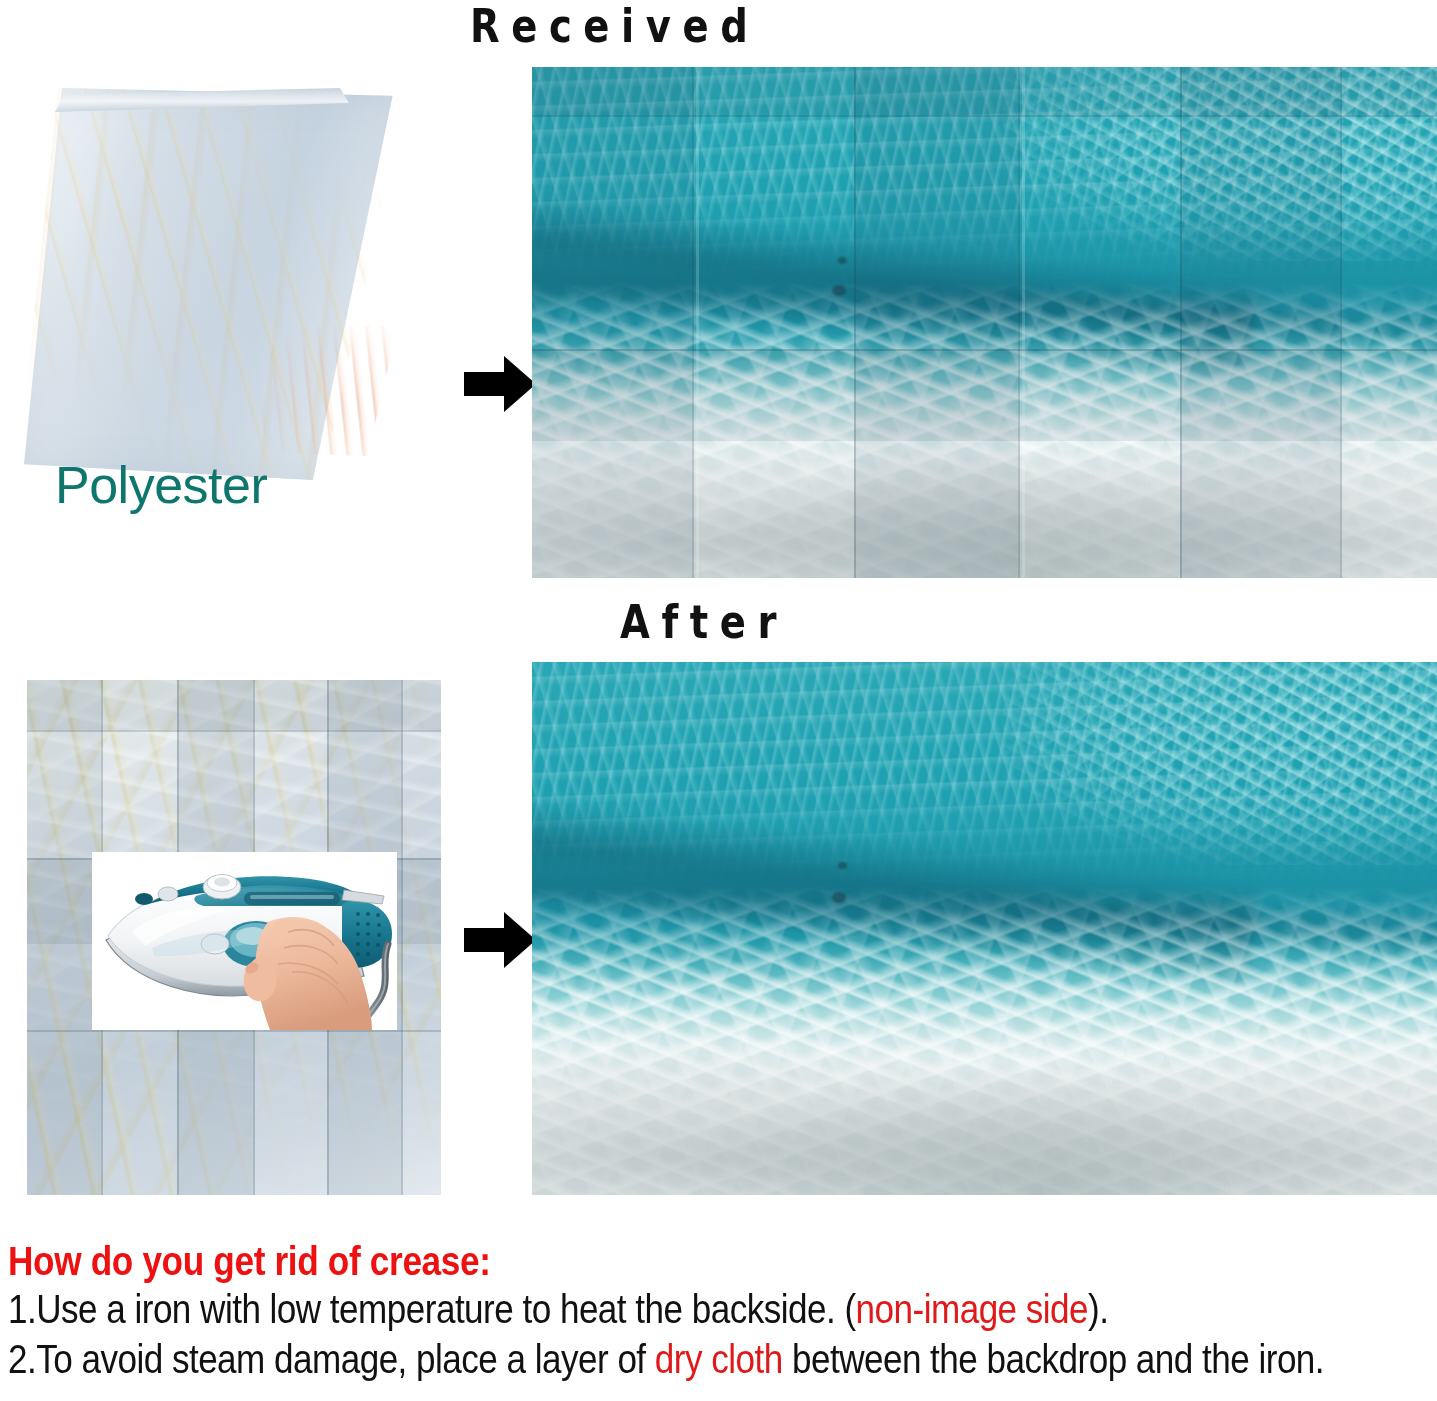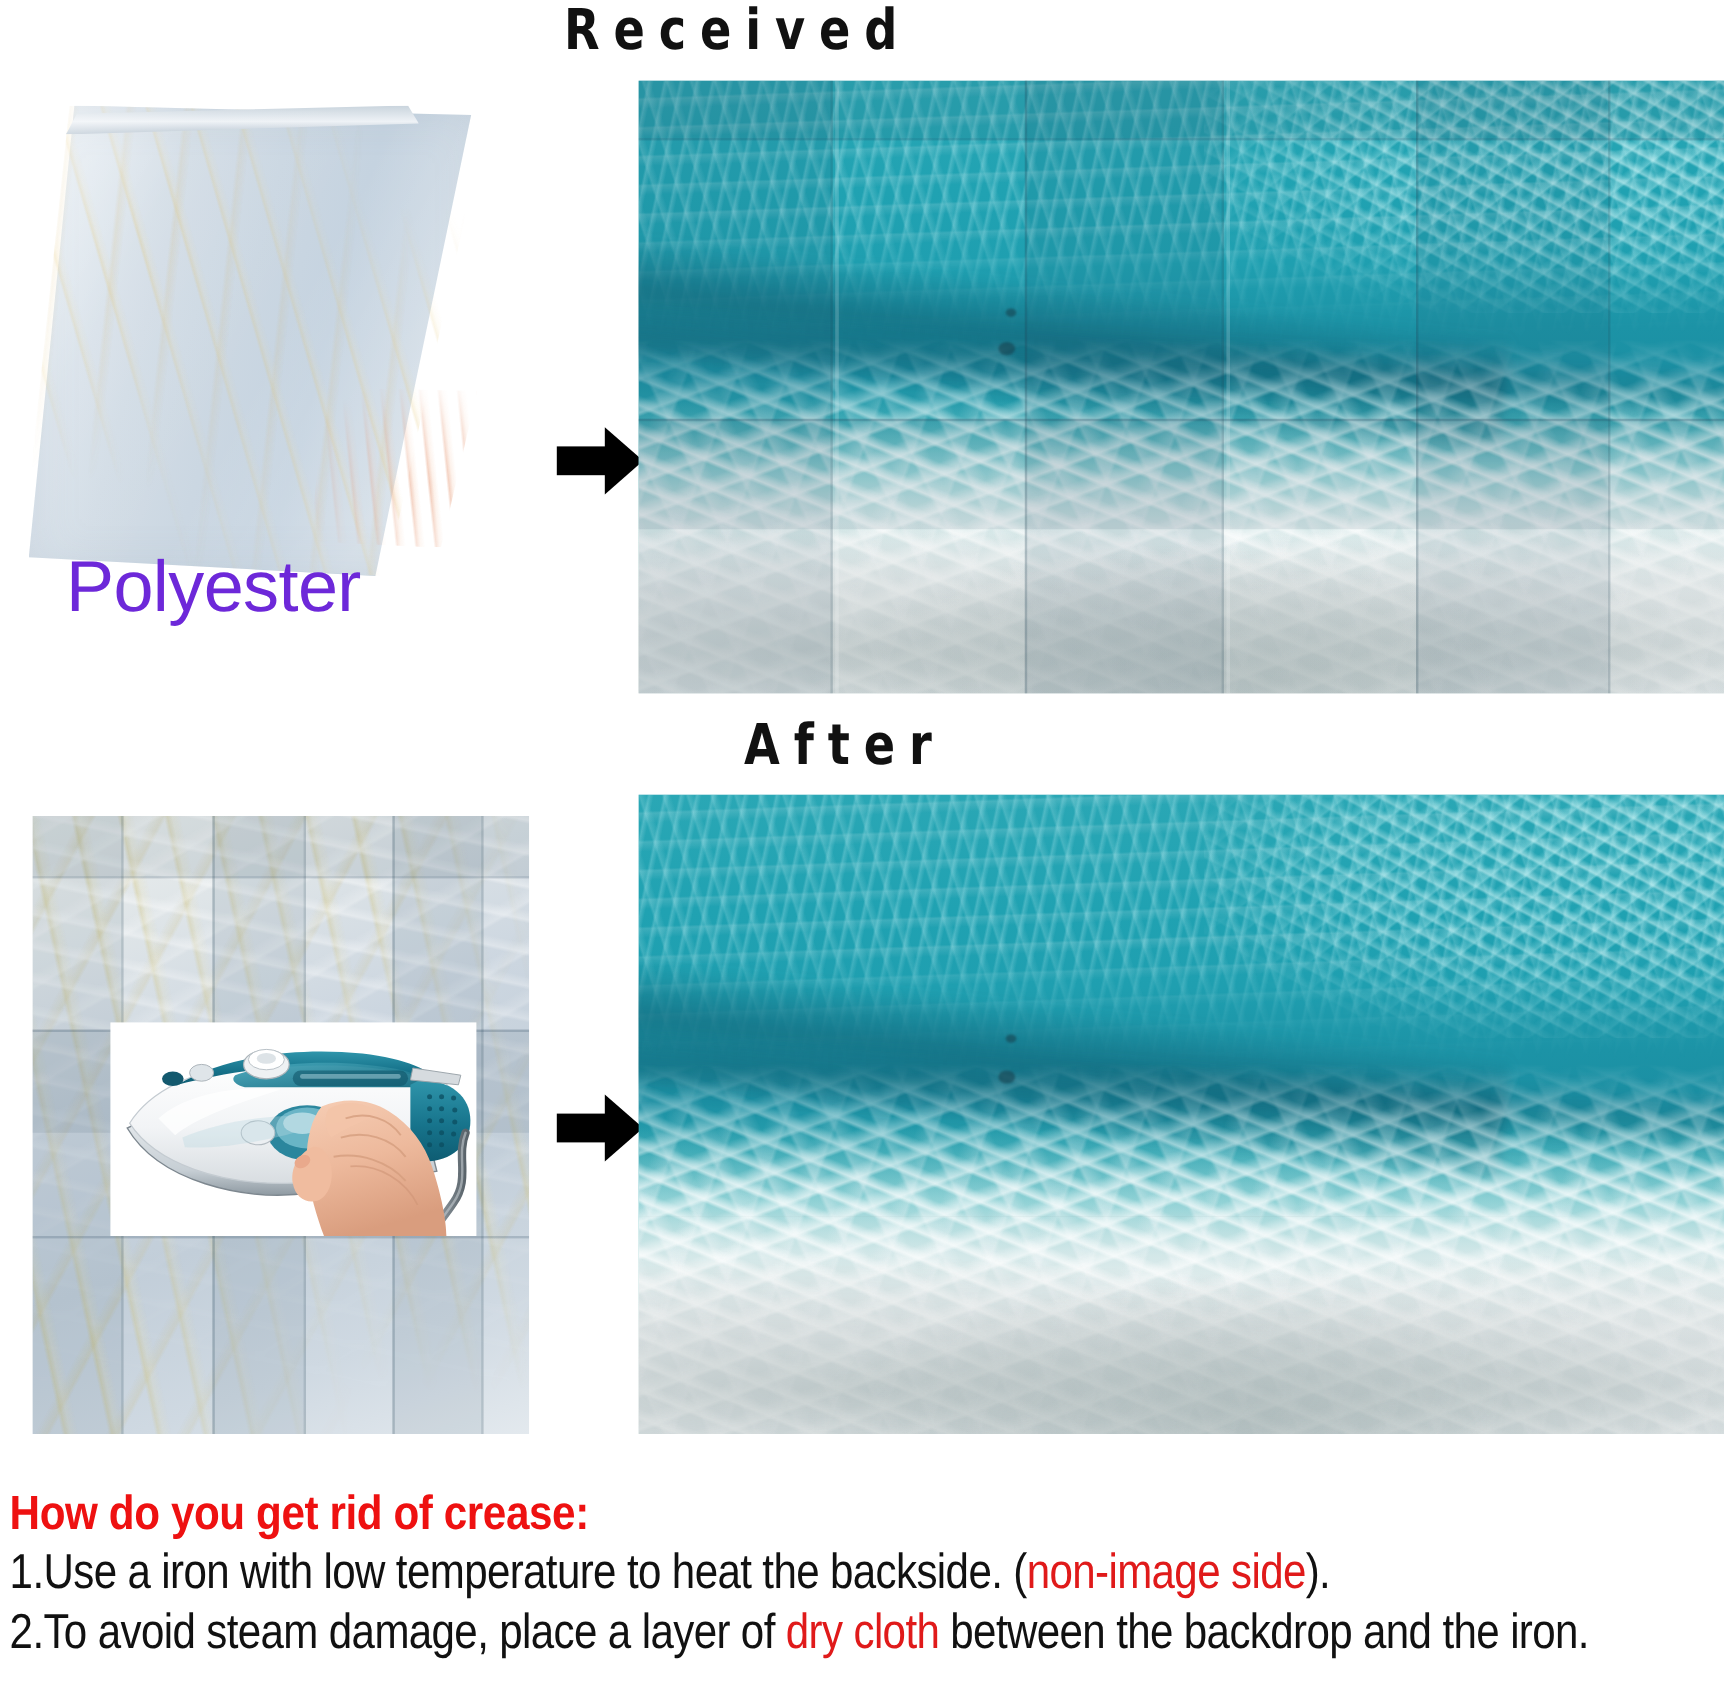--- a/index.html
+++ b/index.html
@@ -189,21 +189,21 @@
   #polyester-swatch .sheen{
     position:absolute; inset:0;
     clip-path:polygon(10% 0%, 97% 2%, 76% 100%, 0% 96%);
     background:linear-gradient(118deg, rgba(255,255,255,0.45) 0%, rgba(255,255,255,0.05) 26%, rgba(255,255,255,0) 52%, rgba(255,255,255,0.22) 78%, rgba(255,255,255,0) 100%);
   }
 
   
   #polyester-label{
     position:absolute; left:55px; top:459px;
     font-family:"Liberation Sans", sans-serif;
-    font-size:60px; font-weight:400; color:#6d28d9;
+    font-size:52px; font-weight:400; color:#0f766e;
     line-height:1; letter-spacing:-0.5px; white-space:nowrap;text-align:center;
   }
 
   
   #ironing-backdrop{ left:27px; top:680px; width:414px; height:515px; }
   #ironing-backdrop .marble{
     position:absolute; inset:0;
     background:
       linear-gradient(160deg, #eef1ef 0%, #dfe5e8 18%, #ccd6e0 40%, #c2ced9 62%, #cfd9e2 82%, #e3e9ee 100%);
   }

